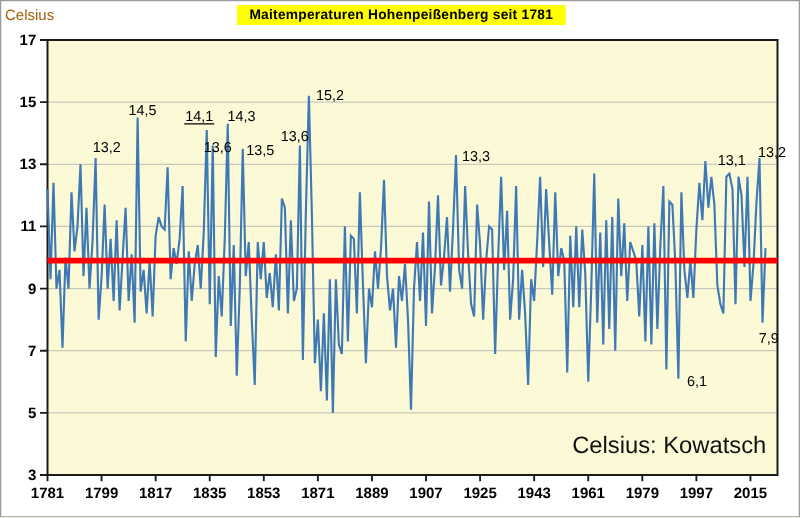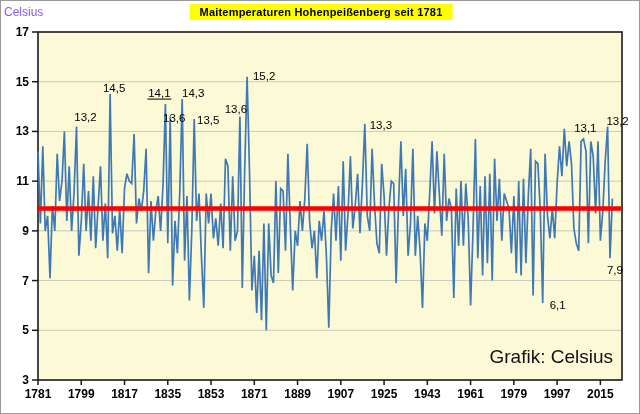--- a/index.html
+++ b/index.html
@@ -7,21 +7,21 @@
     position:relative;width:640px;height:414px;background:#ffffff;
     border:1px solid #9a9a9a;box-sizing:border-box;overflow:hidden;
     font-family:"Liberation Sans",sans-serif;
   }
   .chart-title{
     position:absolute;top:3px;left:320px;transform:translateX(-50%);
     background:#ffff00;color:#000;font-size:11px;font-weight:bold;
     padding:2px 10px;white-space:nowrap;letter-spacing:0.2px;
   }
   .unit-label{
-    position:absolute;top:4px;left:3px;font-size:12px;color:#8b5cf6;
+    position:absolute;top:4px;left:3px;font-size:12px;color:#a16207;
   }
   .credit-label{
     position:absolute;top:345px;right:26px;font-size:19px;color:#111;
     white-space:nowrap;
   }
   svg{position:absolute;top:0;left:0;}
   text{font-family:"Liberation Sans",sans-serif;}
 </style>
 </head>
 <body>
@@ -92,14 +92,14 @@
       <text x="192.19753086419752" y="96.1142857142857" text-anchor="middle" font-size="11.5" fill="#000000">14,3</text>
       <text x="207.21399176954733" y="123" text-anchor="middle" font-size="11.5" fill="#000000">13,5</text>
       <text x="234.87654320987653" y="111.51428571428572" text-anchor="middle" font-size="11.5" fill="#000000">13,6</text>
       <text x="263.08641975308643" y="78.74285714285716" text-anchor="middle" font-size="11.5" fill="#000000">15,2</text>
       <text x="379.8477366255144" y="127.97142857142855" text-anchor="middle" font-size="11.5" fill="#000000">13,3</text>
       <text x="556.6913580246913" y="307.9428571428572" text-anchor="middle" font-size="11.5" fill="#000000">6,1</text>
       <text x="584.320987654321" y="130.94285714285715" text-anchor="middle" font-size="11.5" fill="#000000">13,1</text>
       <text x="616.5802469135803" y="124.45714285714288" text-anchor="middle" font-size="11.5" fill="#000000">13,2</text>
       <text x="613.9835390946502" y="273.2" text-anchor="middle" font-size="11.5" fill="#000000">7,9</text>
     </svg>
-  <div class="credit-label">Grafik: Celsius</div>
+  <div class="credit-label">Celsius: Kowatsch</div>
 </div>
 
 </body></html>

